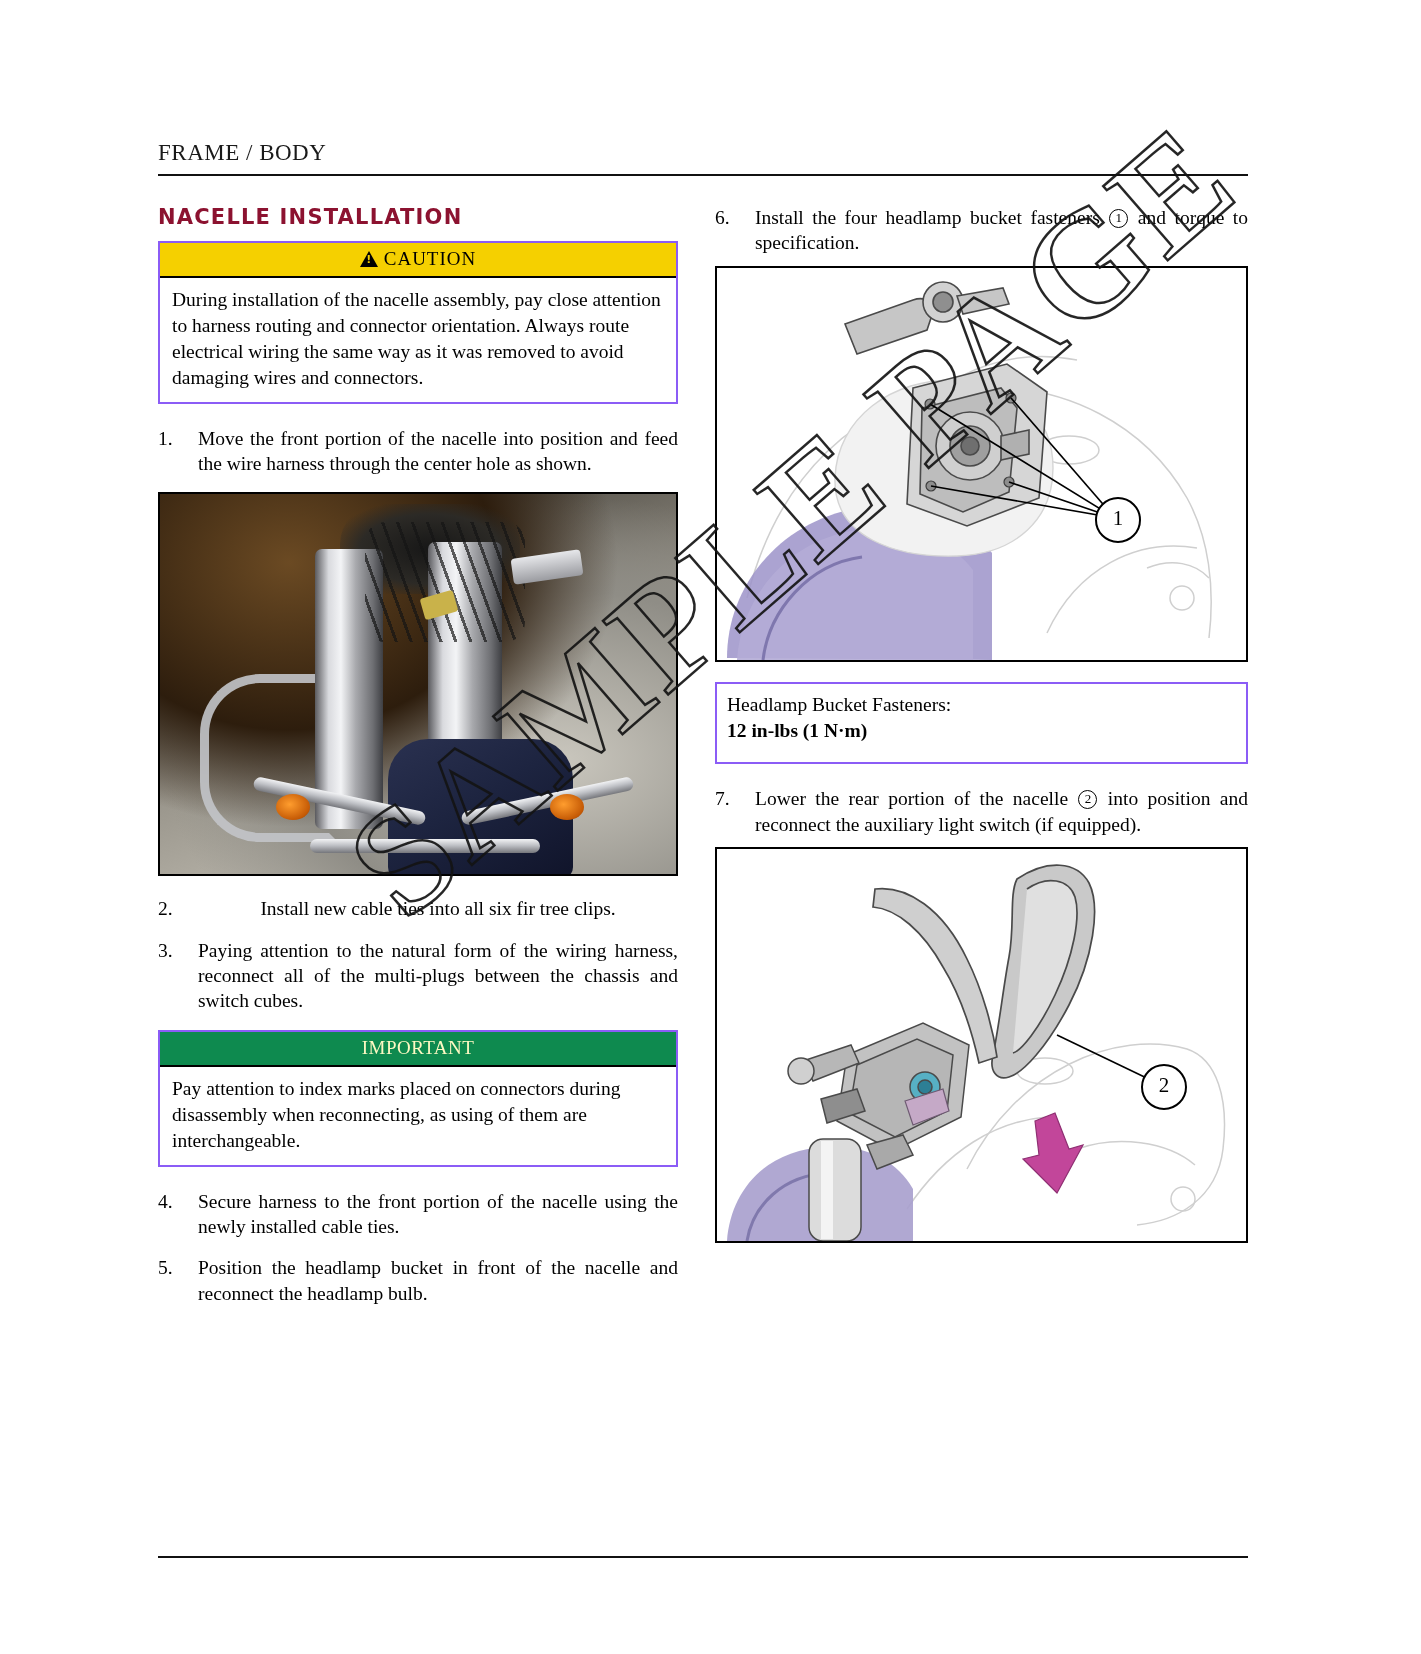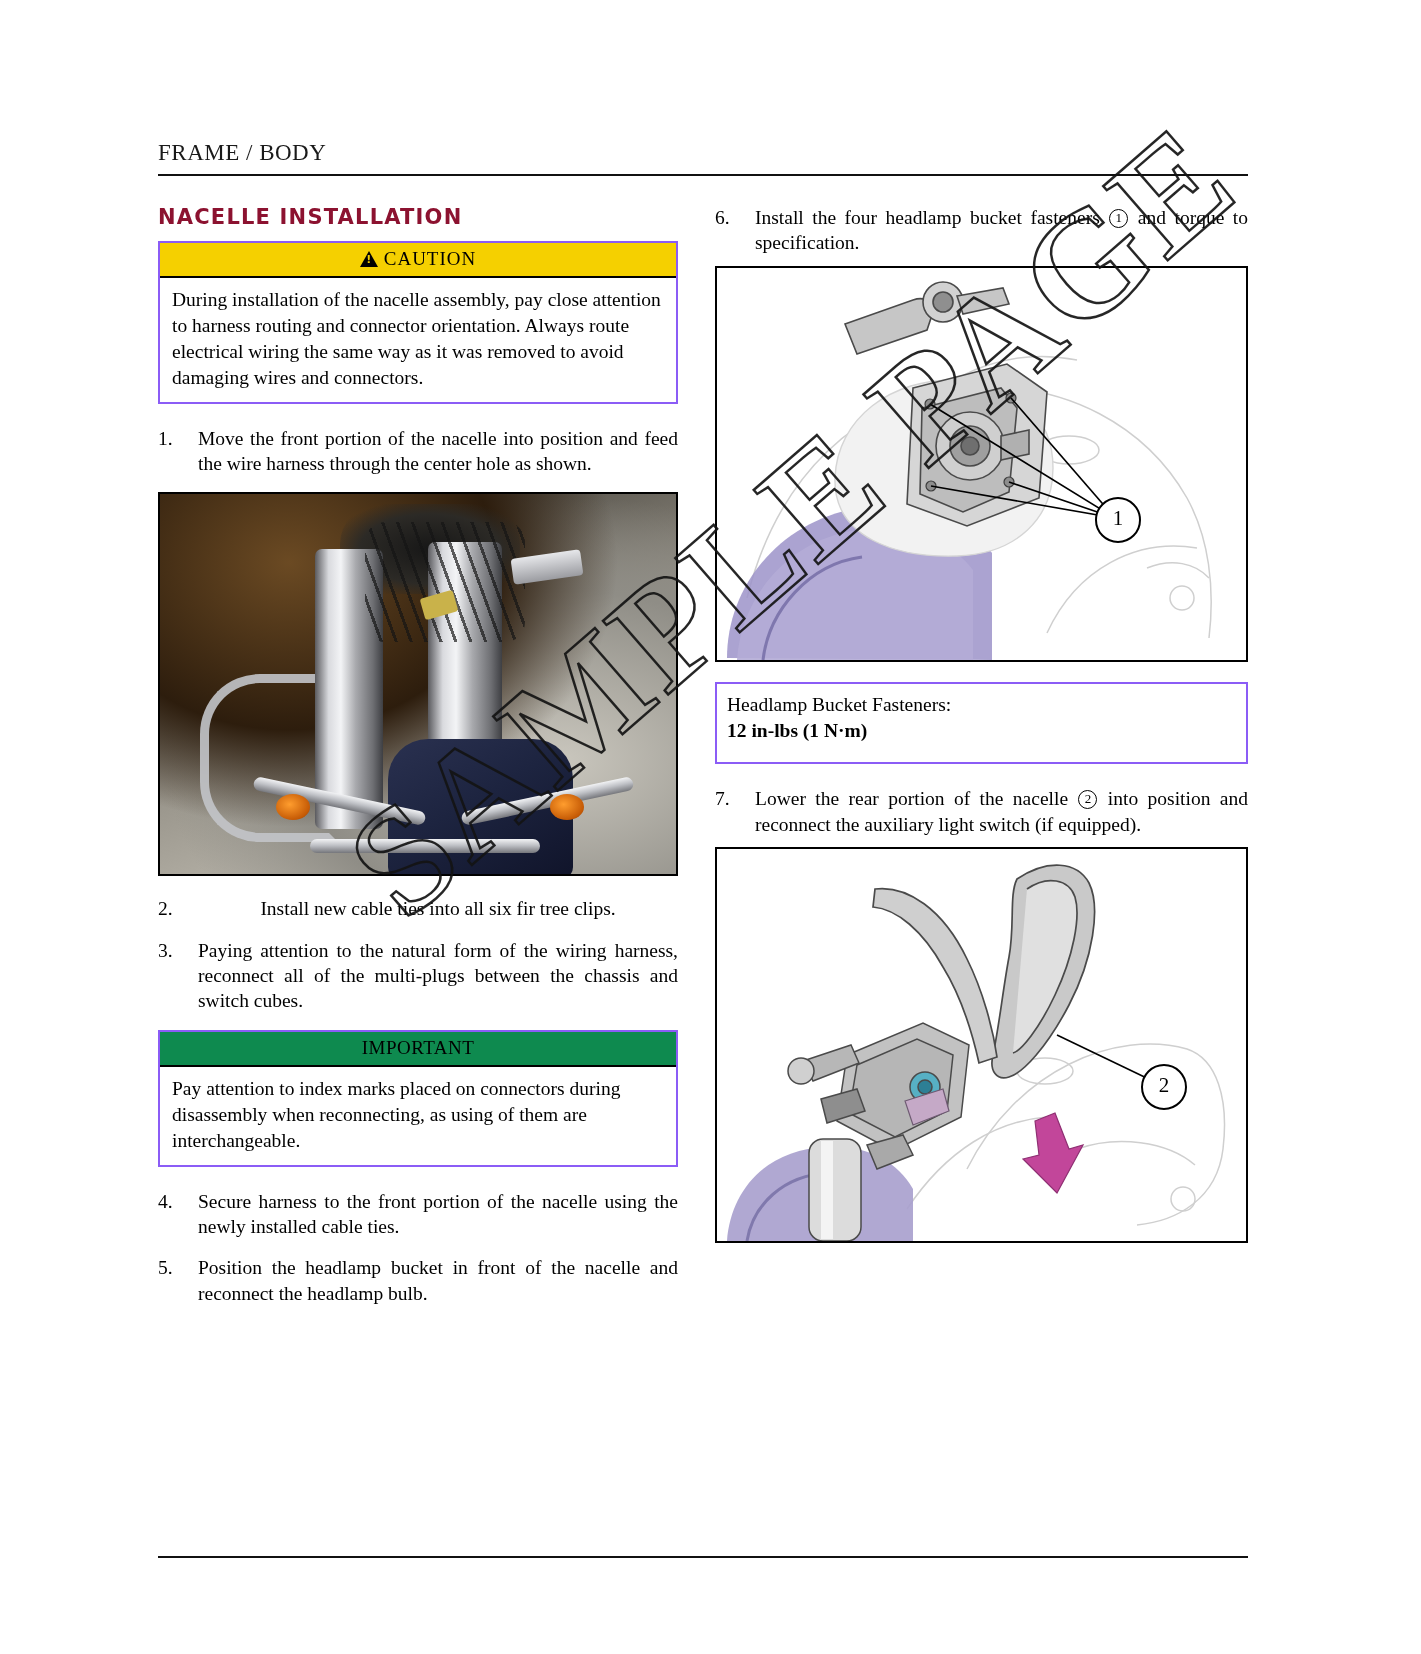--- a/index.html
+++ b/index.html
@@ -108,21 +108,21 @@
     line-height: 13px;
   }
   .notice-body {
     padding: 9px 12px 11px 12px;
     font-size: 19.5px;
     line-height: 1.33;
     text-align: left;
   }
   .notice-head.green {
     background: #0e8a4f;
-    color: #000000;
+    color: #fef9c3;
     font-size: 19px;
     letter-spacing: 0.5px;
   }
   .notice-head.black {
     background: #1c1c1c;
     color: #ffffff;
     letter-spacing: 2px;
   }
   .notice-body.torque {
     padding: 8px 10px 18px 10px;

